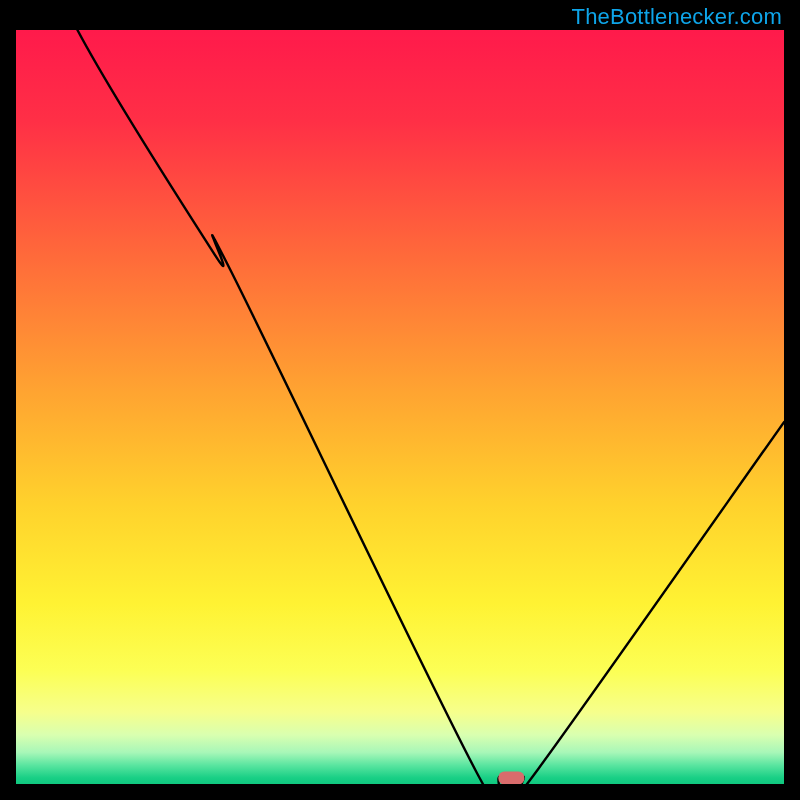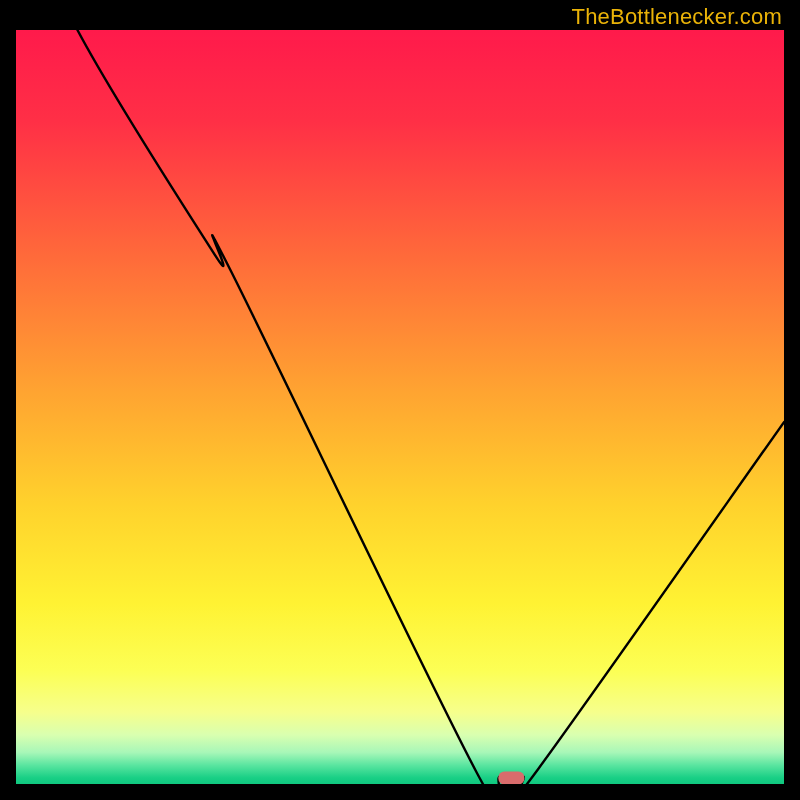--- a/index.html
+++ b/index.html
@@ -23,21 +23,21 @@
     position: absolute;
     left: 0;
     top: 0;
     width: 768px;
     height: 754px;
   }
   .attribution {
     position: absolute;
     top: 4px;
     right: 18px;
-    color: #eab308;
+    color: #0ea5e9;
     font-size: 22px;
     font-weight: 500;
     letter-spacing: 0.2px;
   }
   svg { display: block; }
 </style>
 </head>
 <body>
 
 <div class="attribution">TheBottlenecker.com</div>

